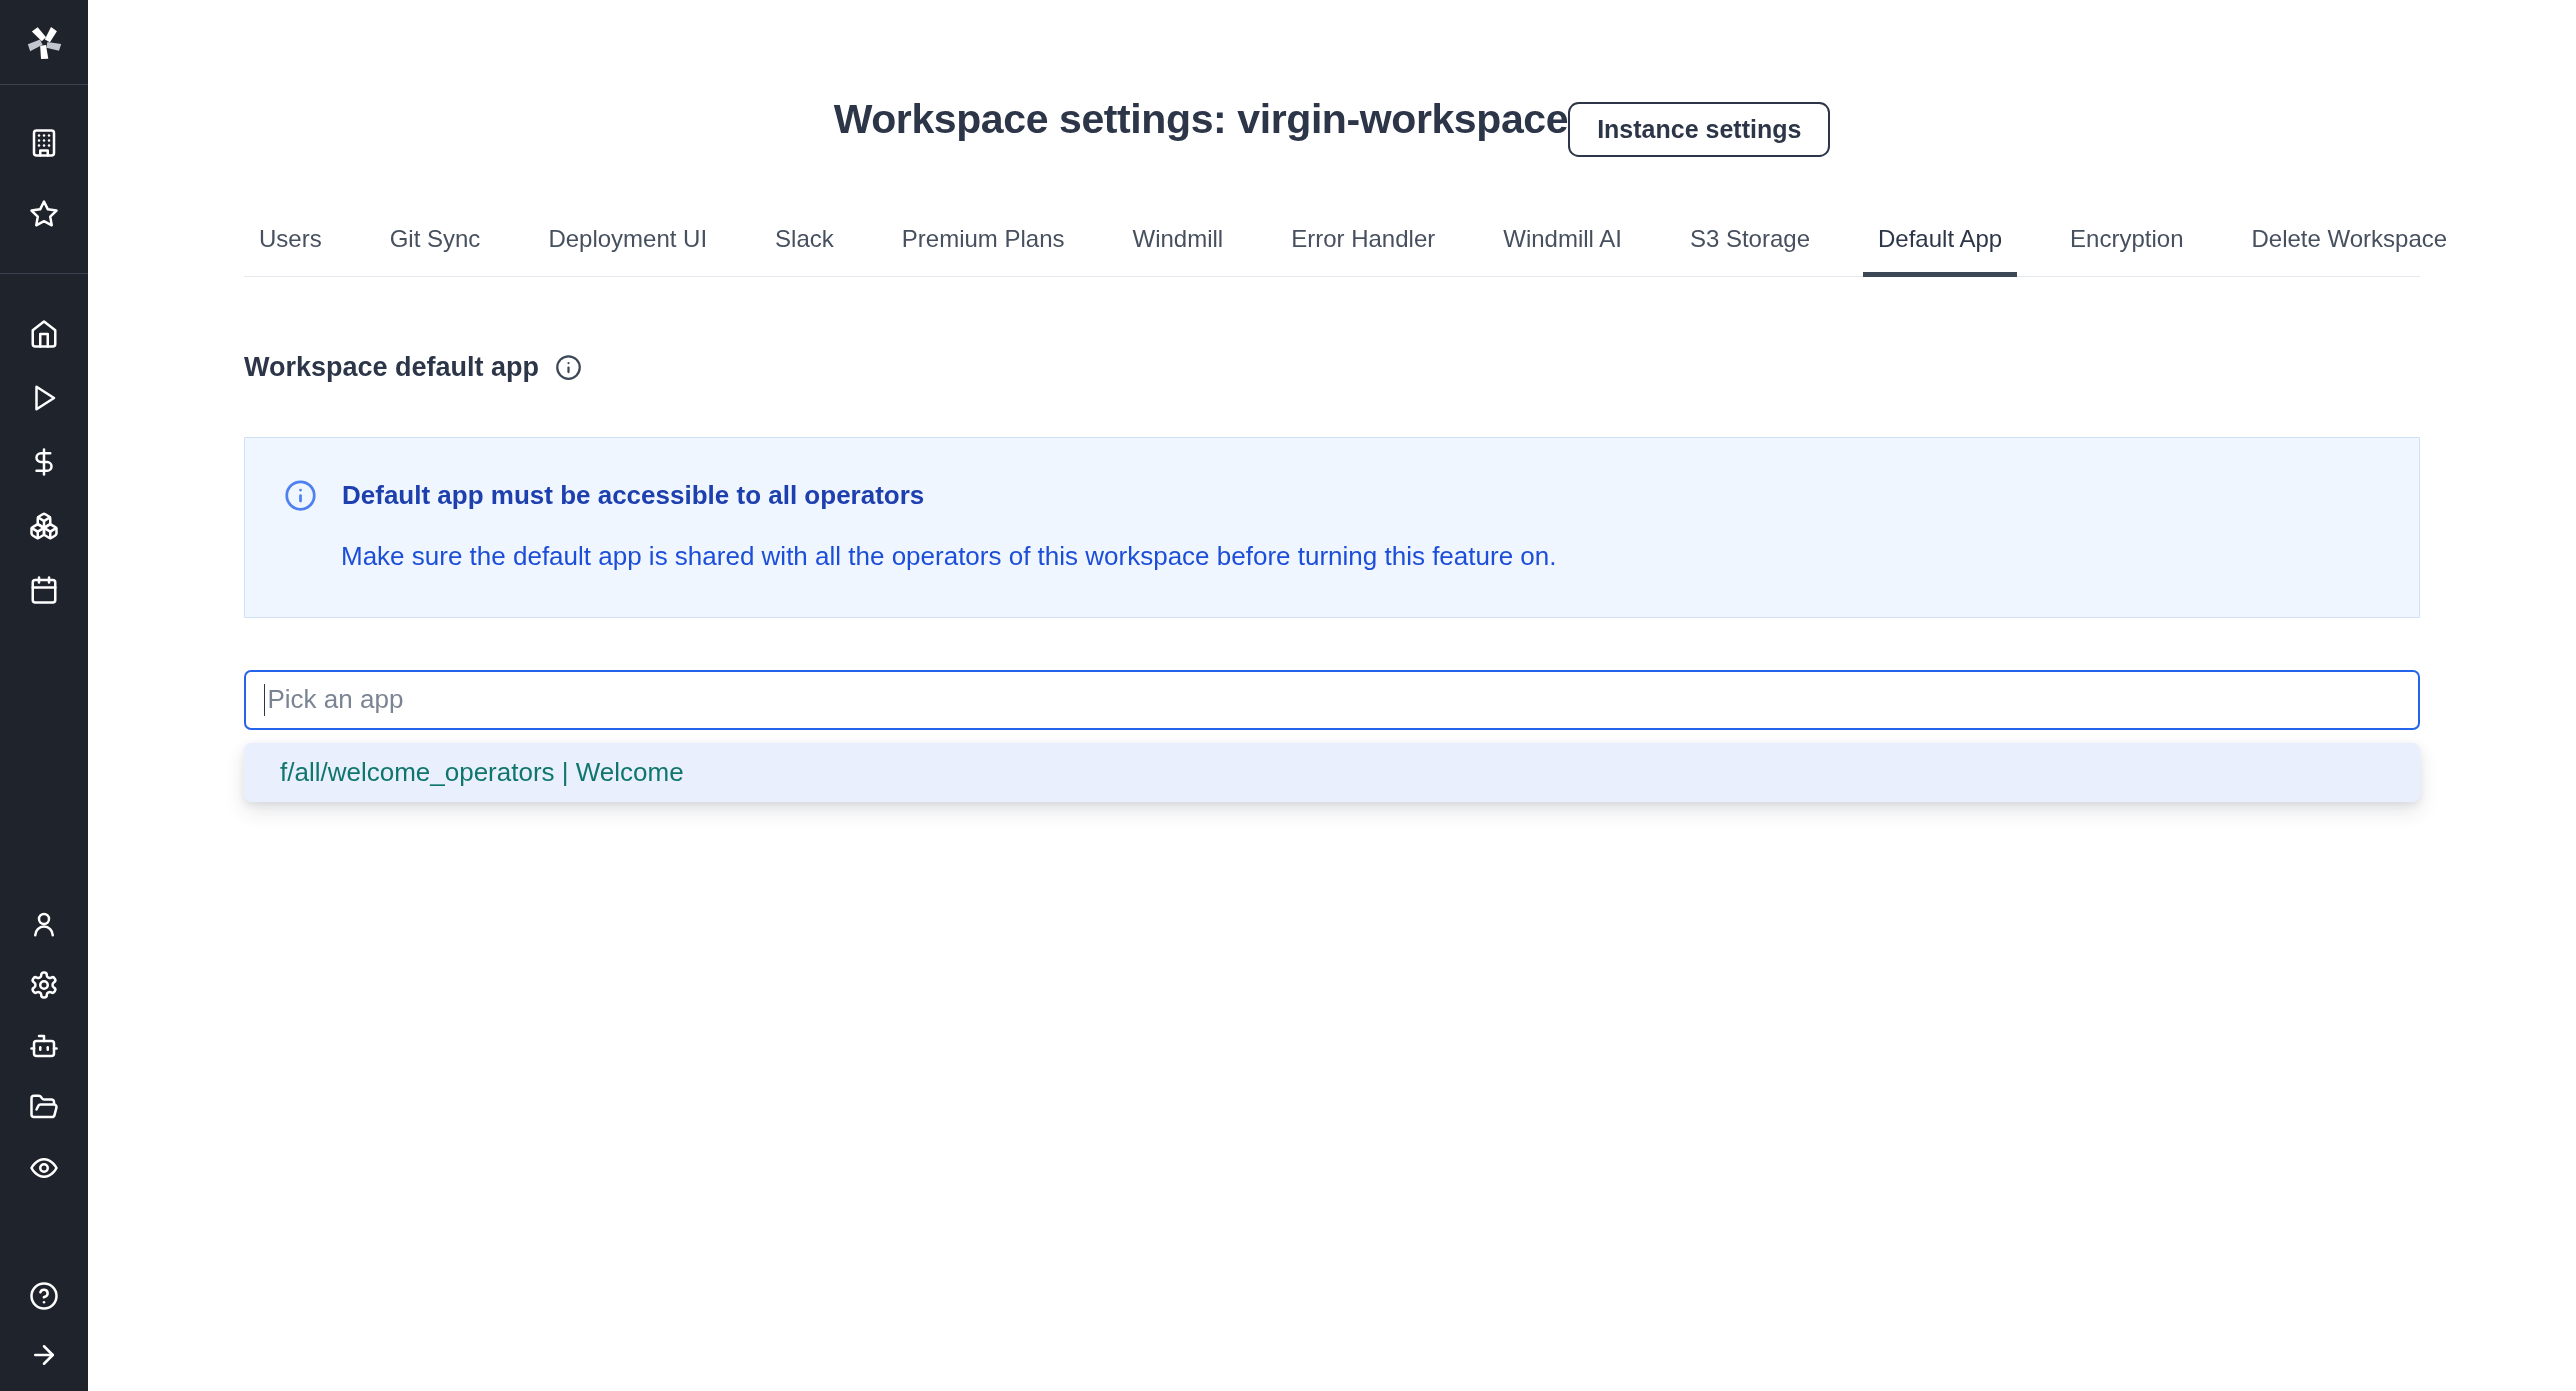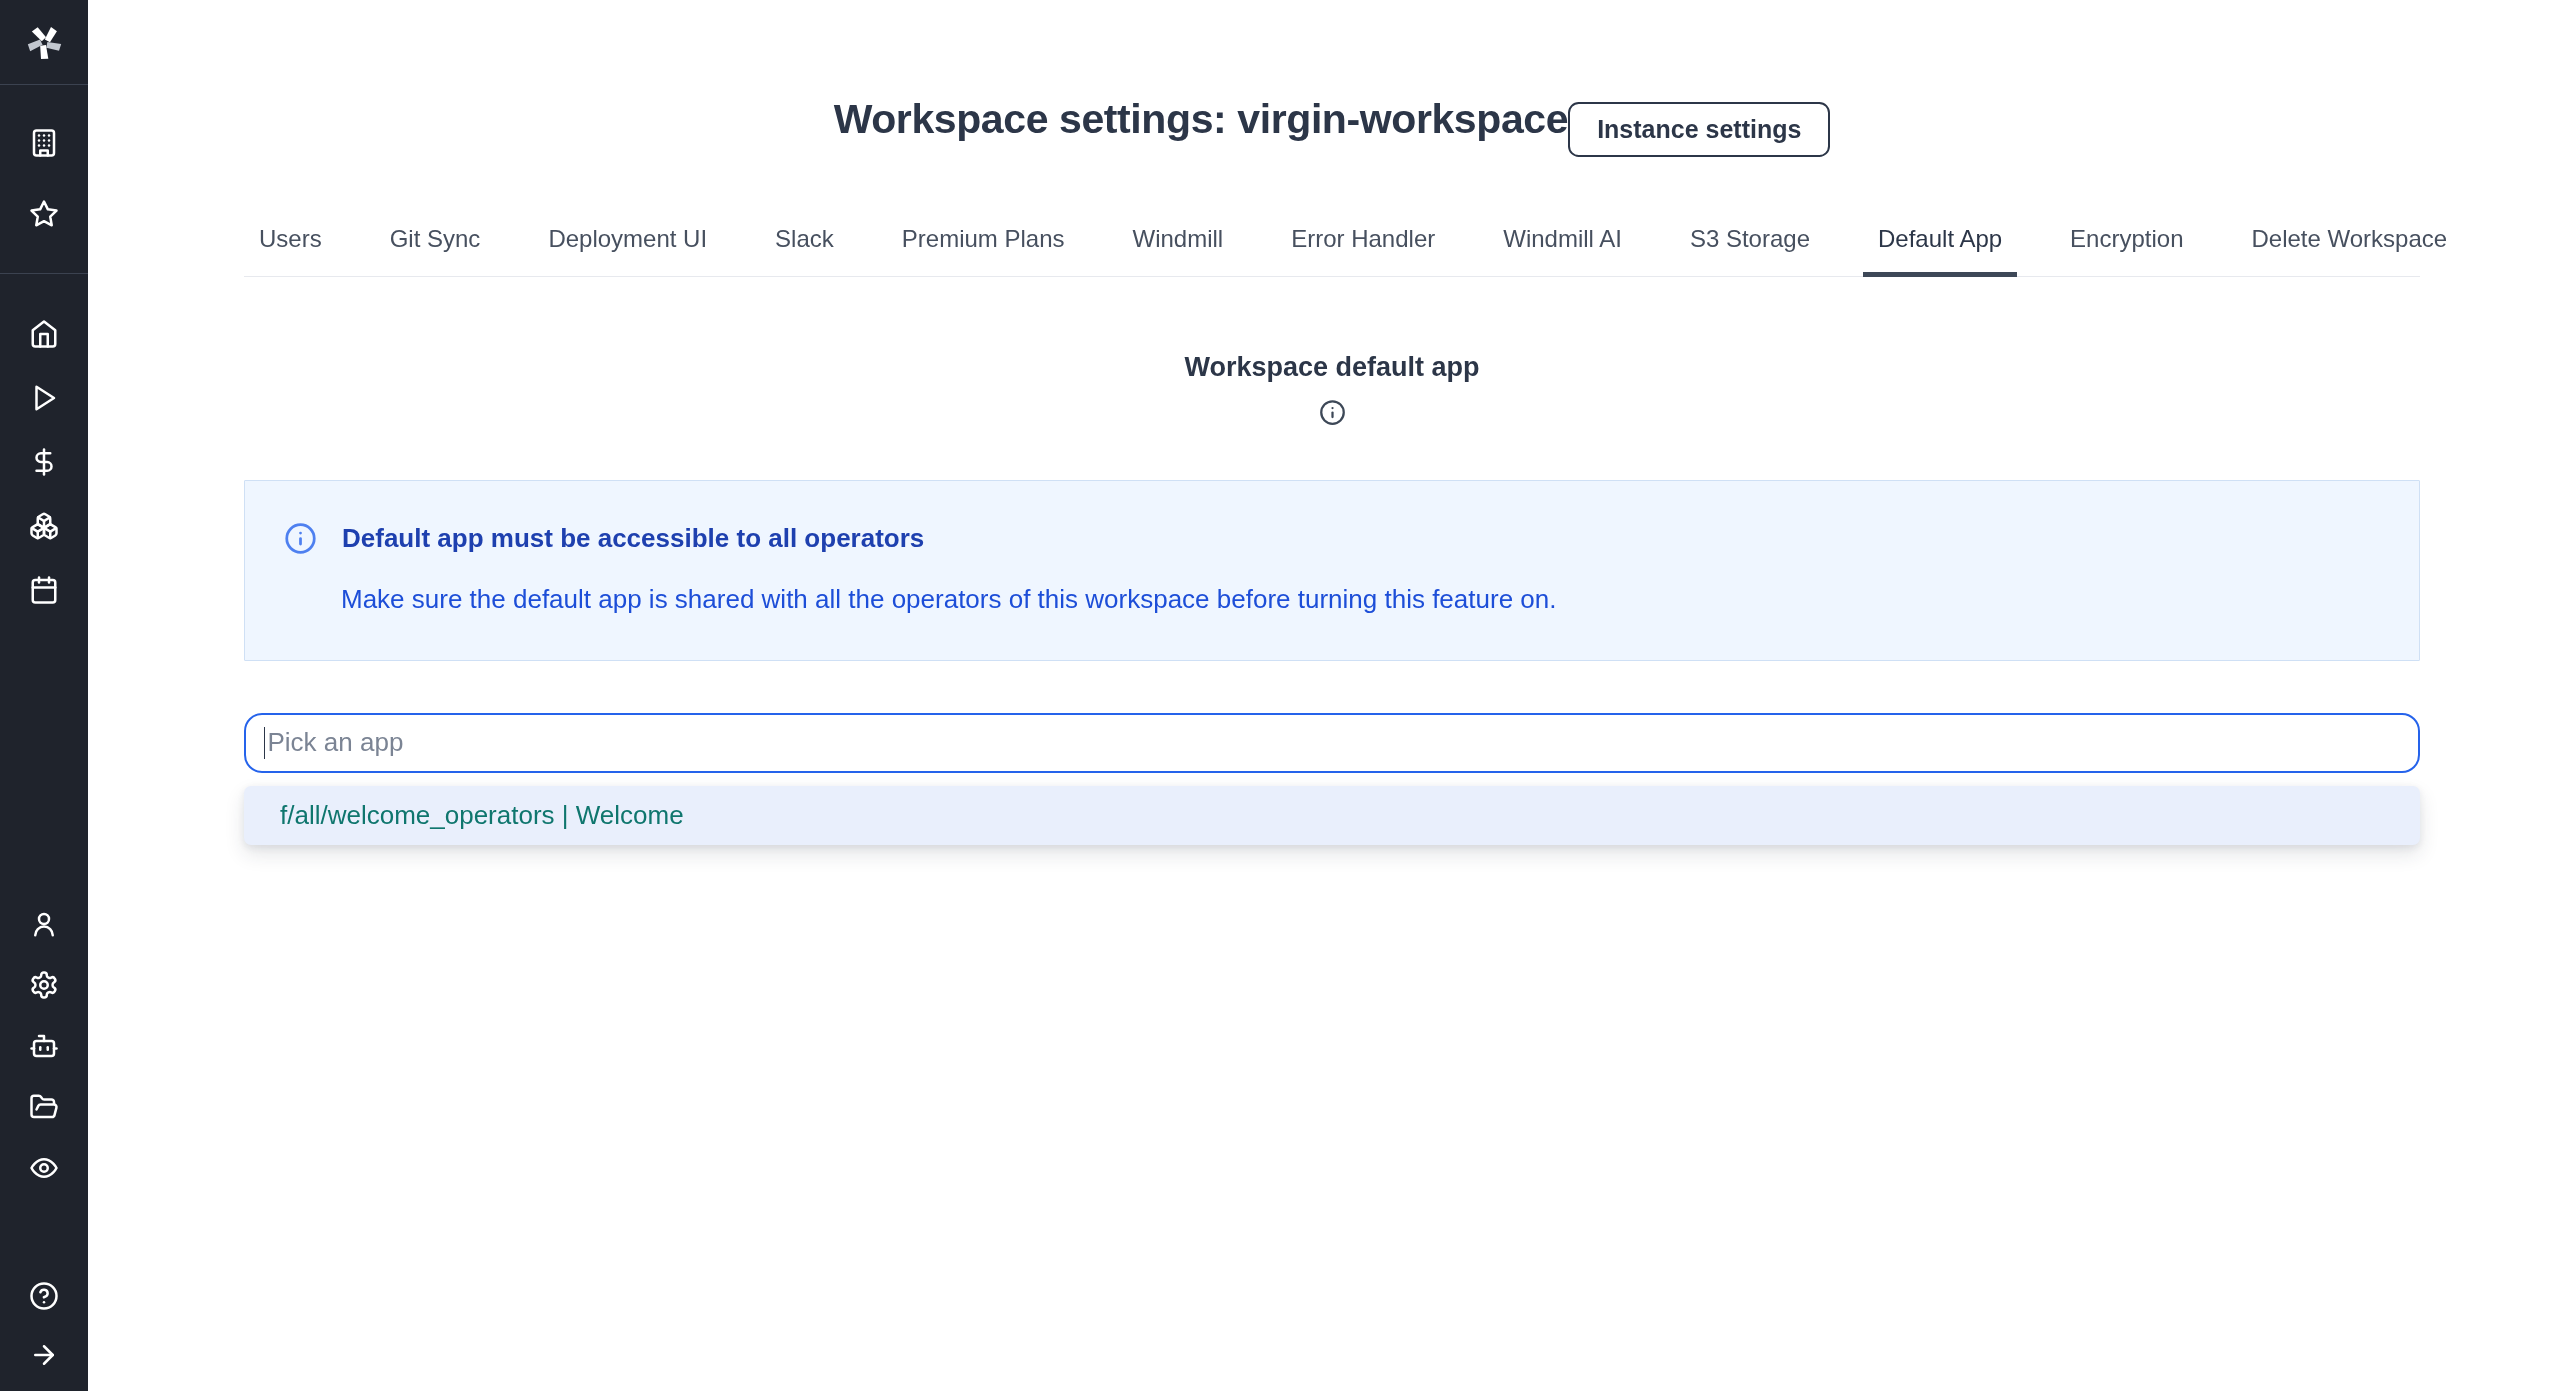--- a/index.html
+++ b/index.html
@@ -29,32 +29,32 @@
   .page-title { font-size:41px; font-weight:700; color:#2c3648; letter-spacing:-0.4px; }
   .instance-btn { background:#ffffff; border:2.2px solid #2c3648; border-radius:10.7px;
                   padding:0 27px; height:55px; display:flex; align-items:center;
                   font-size:25px; font-weight:600; color:#2c3648; cursor:pointer;margin-top:20px; }
 
   .tabs { margin-top:57px; display:flex; gap:38px; border-bottom:1.8px solid #e7e9ee; }
   .tab { padding:10.7px 15px 19.7px; font-size:24px; color:#47505f; cursor:pointer;
          border-bottom:5.4px solid transparent; margin-bottom:-1.8px; white-space:nowrap; }
   .tab.active { color:#2c3648; border-bottom-color:#3d4857; font-weight:500; }
 
-  .section-title-row { margin-top:75px; display:flex; align-items:center; gap:16px;flex-direction:column; }
+  .section-title-row { margin-top:75px; display:flex; align-items:center; gap:16px; }
   .section-title { font-size:27px; font-weight:700; color:#2c3648; }
   .title-info-icon { display:flex; cursor:pointer; }
 
   .alert { margin-top:54px; background:#eff6ff; border:1.8px solid #cfe0f5; border-radius:1px;
            padding:41px 36px 45px 39px; }
   .alert-head { display:flex; align-items:center; gap:25px; }
   .alert-title { font-size:26px; font-weight:600; color:#1e40af; }
   .alert-body { margin-top:29px; margin-left:57px; font-size:26px; color:#1d4ed8; }
 
   .picker-wrap { position:relative; margin-top:52px; }
-  .picker-input { width:100%; height:60px; border:2.2px solid #2563eb; border-radius:18px;
+  .picker-input { width:100%; height:60px; border:2.2px solid #2563eb; border-radius:7px;
                   background:#ffffff; padding:0 21.5px; font-size:26px; color:#2c3648; outline:none;
                   font-family:"Liberation Sans", sans-serif; }
   .picker-input::placeholder { color:#7b8494; opacity:1; }
   .caret { position:absolute; left:19.7px; top:14.3px; width:1.8px; height:32px; background:#2c3648; }
 
   .dropdown { margin-top:13.4px; border-radius:7.2px; background:#e9effc;
               box-shadow:0 9px 19.7px rgba(30,41,59,0.12), 0 2.7px 7.2px rgba(30,41,59,0.08); overflow:hidden; }
   .dd-option { height:59px; display:flex; align-items:center; padding:0 36px;
                font-size:26px; color:#0f766e; cursor:pointer; }
 </style>

